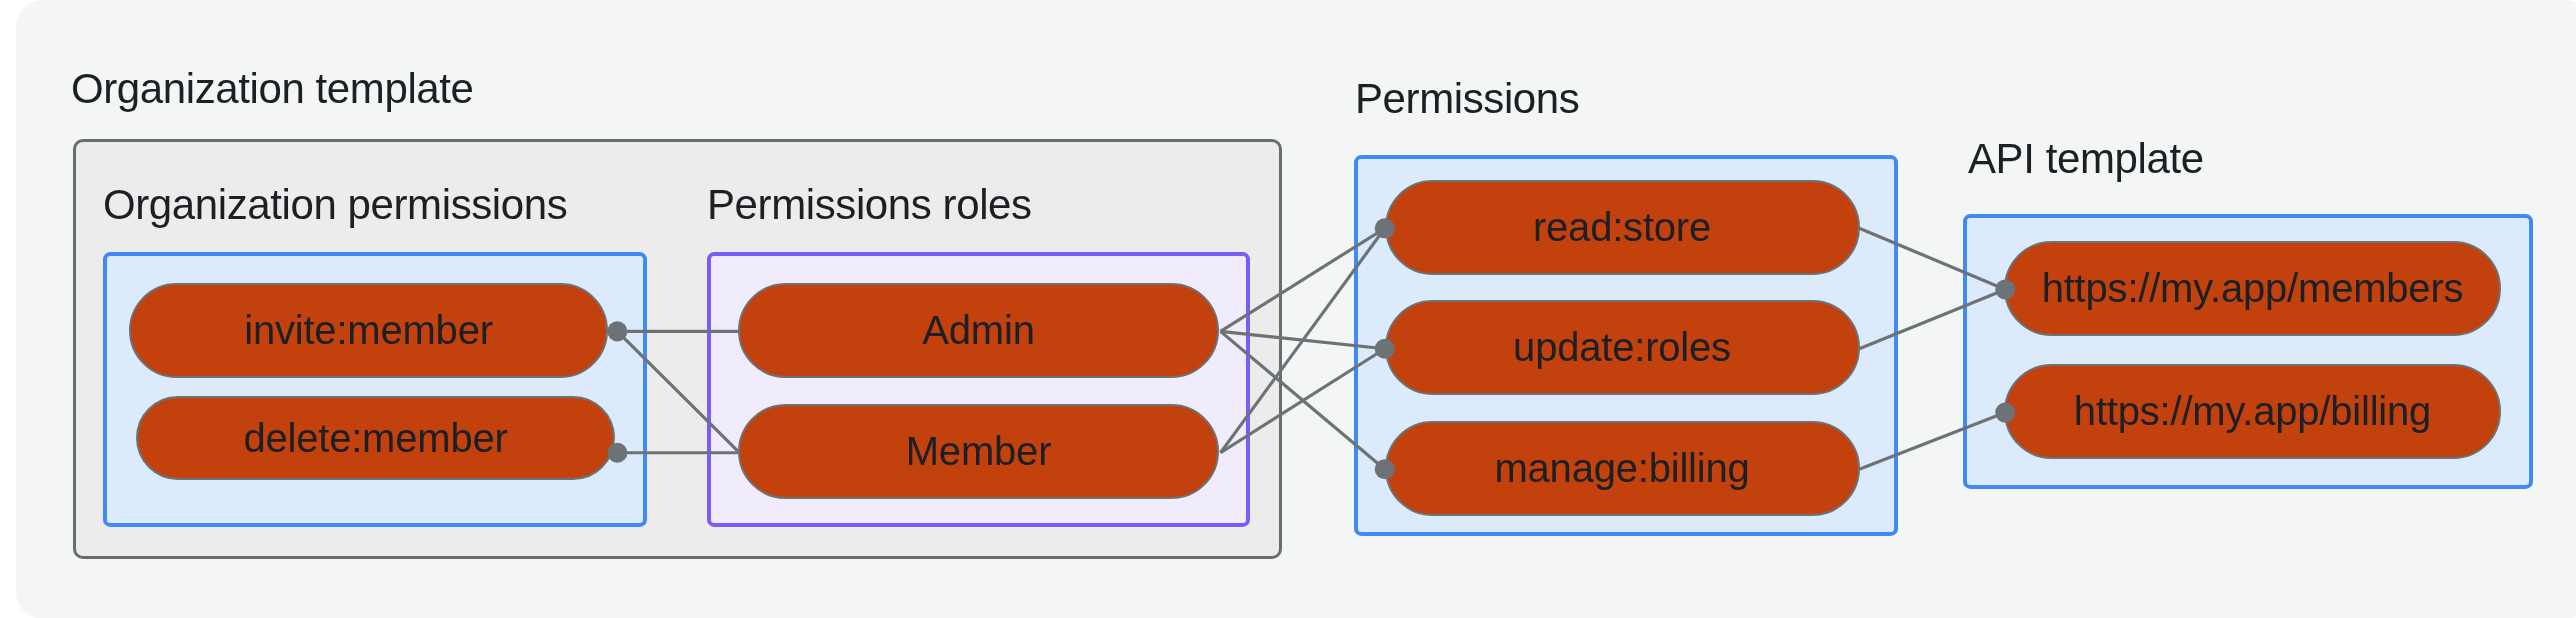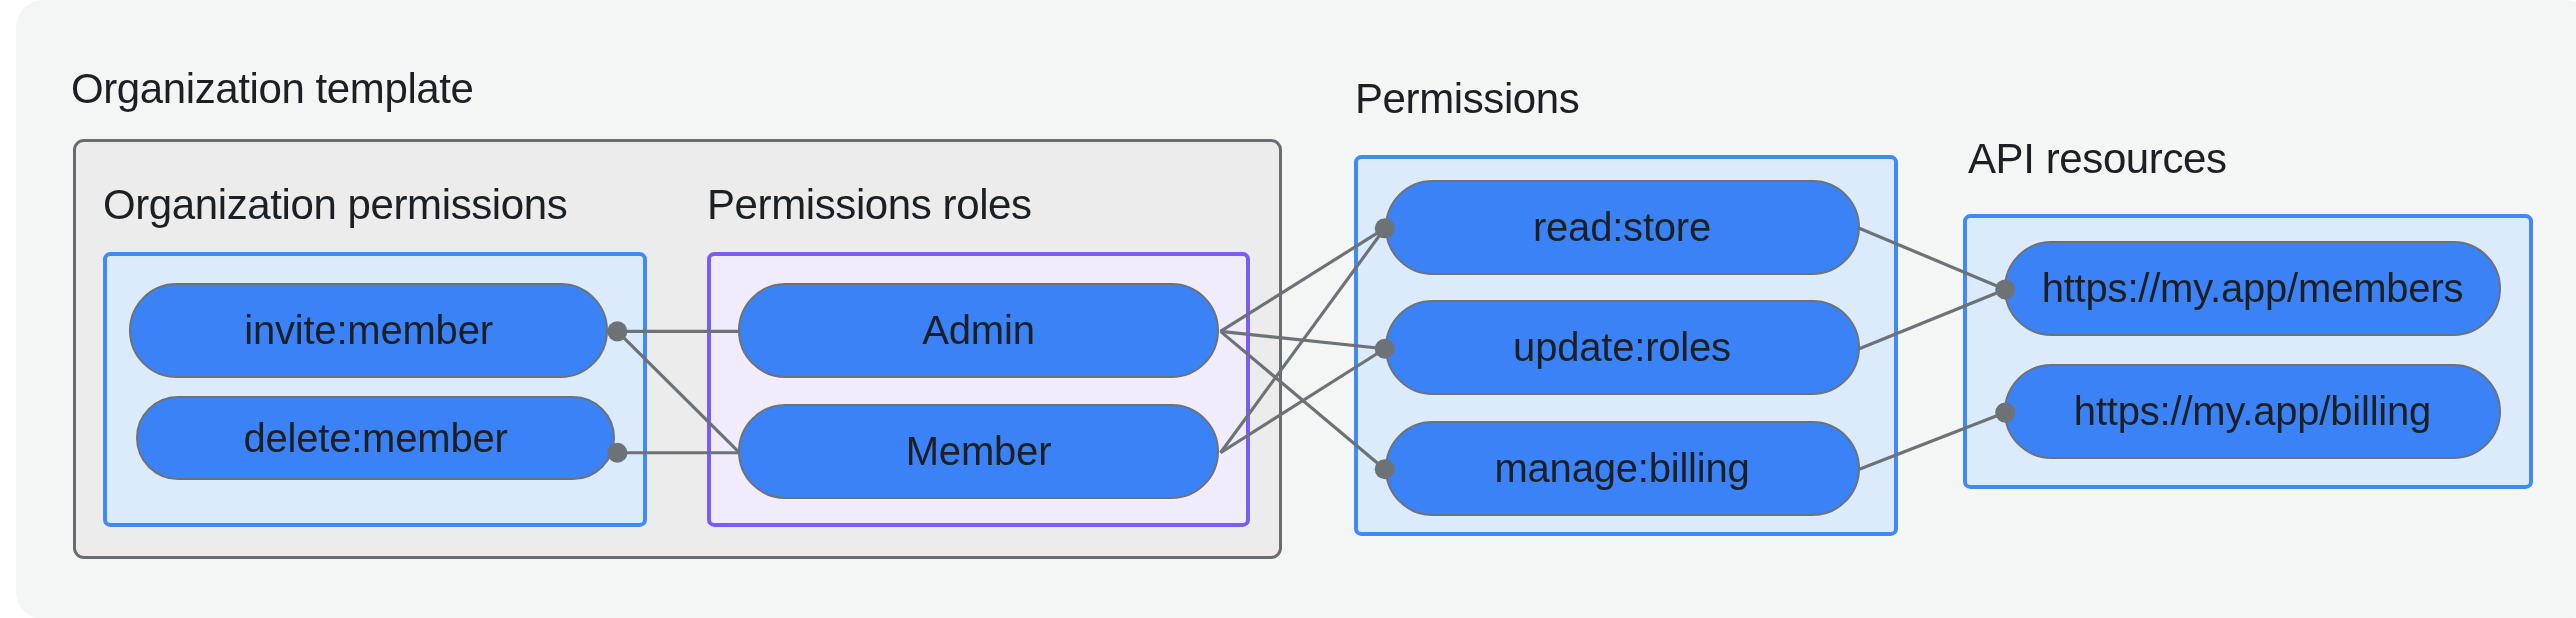--- a/index.html
+++ b/index.html
@@ -28,21 +28,21 @@
     border-width:3.7px;
     border-radius:11px;
   }
   .accent-box{
     border-width:4.6px;
     border-radius:7.3px;
   }
   .pill{
     position:absolute;
     box-sizing:border-box;
-    background:#3b82f6;
+    background:#c2410c;
     border:2.7px solid #6d7277;
     border-radius:912px;
     display:flex;
     align-items:center;
     justify-content:center;
   }
   .pill span{
     font-size:40px;
     letter-spacing:-0.2px;
     white-space:nowrap;
@@ -53,21 +53,21 @@
     pointer-events:none;
   }
 </style>
 </head>
 <body>
 
 <div class="canvas" style="background: rgb(244, 246, 246); color: rgb(28, 32, 36); margin-left: 16px;">
 
   <div class="sec-label" style="left:55px;top:63px;">Organization template</div>
 
-  <div class="group-box container-box" style="left: 57px; top: 139px; width: 1209px; height: 420px; background: rgb(235, 236, 235); border-color: rgb(104, 109, 114);">
+  <div class="group-box container-box" style="left: 57px; top: 139px; width: 1209px; height: 420px; background: rgb(235, 236, 235); border-color: rgb(104, 109, 114); border-radius: 10px;">
 
     <div class="sec-label" style="left:27px;top:37px;">Organization permissions</div>
 
     <div class="sec-label" style="left:631px;top:37px;">Permissions roles</div>
 
     <div class="group-box accent-box blue-box" style="left: 27px; top: 110px; width: 544px; height: 275px; background: rgb(220, 235, 251); border-color: rgb(65, 137, 246);">
       <div class="pill" style="left: 22px; top: 26.5px; width: 479px; height: 95px; border-color: rgb(109, 114, 119); text-align: right;">
         <span>invite:member</span>
       </div>
       <div class="pill" style="left: 29px; top: 140px; width: 479px; height: 84px; border-color: rgb(109, 114, 119);">
@@ -92,21 +92,21 @@
       <span>read:store</span>
     </div>
     <div class="pill" style="left: 26.5px; top: 141px; width: 475px; height: 95px; border-color: rgb(109, 114, 119);">
       <span>update:roles</span>
     </div>
     <div class="pill" style="left: 26.5px; top: 262px; width: 475px; height: 95px; border-color: rgb(109, 114, 119);">
       <span>manage:billing</span>
     </div>
   </div>
 
-  <div class="sec-label" style="left:1952px;top:133px;">API resources</div>
+  <div class="sec-label" style="left:1952px;top:133px;">API template</div>
 
   <div class="group-box accent-box blue-box" style="left: 1947px; top: 214px; width: 570px; height: 275px; background: rgb(220, 235, 251); border-color: rgb(65, 137, 246);">
     <div class="pill" style="left: 37px; top: 146px; width: 497px; height: 95px; border-color: rgb(109, 114, 119);">
       <span>https://my.app/billing</span>
     </div>
     <div class="pill" style="left: 37px; top: 23px; width: 497px; height: 95px; border-color: rgb(109, 114, 119);">
       <span>https://my.app/members</span>
     </div>
   </div>
 

